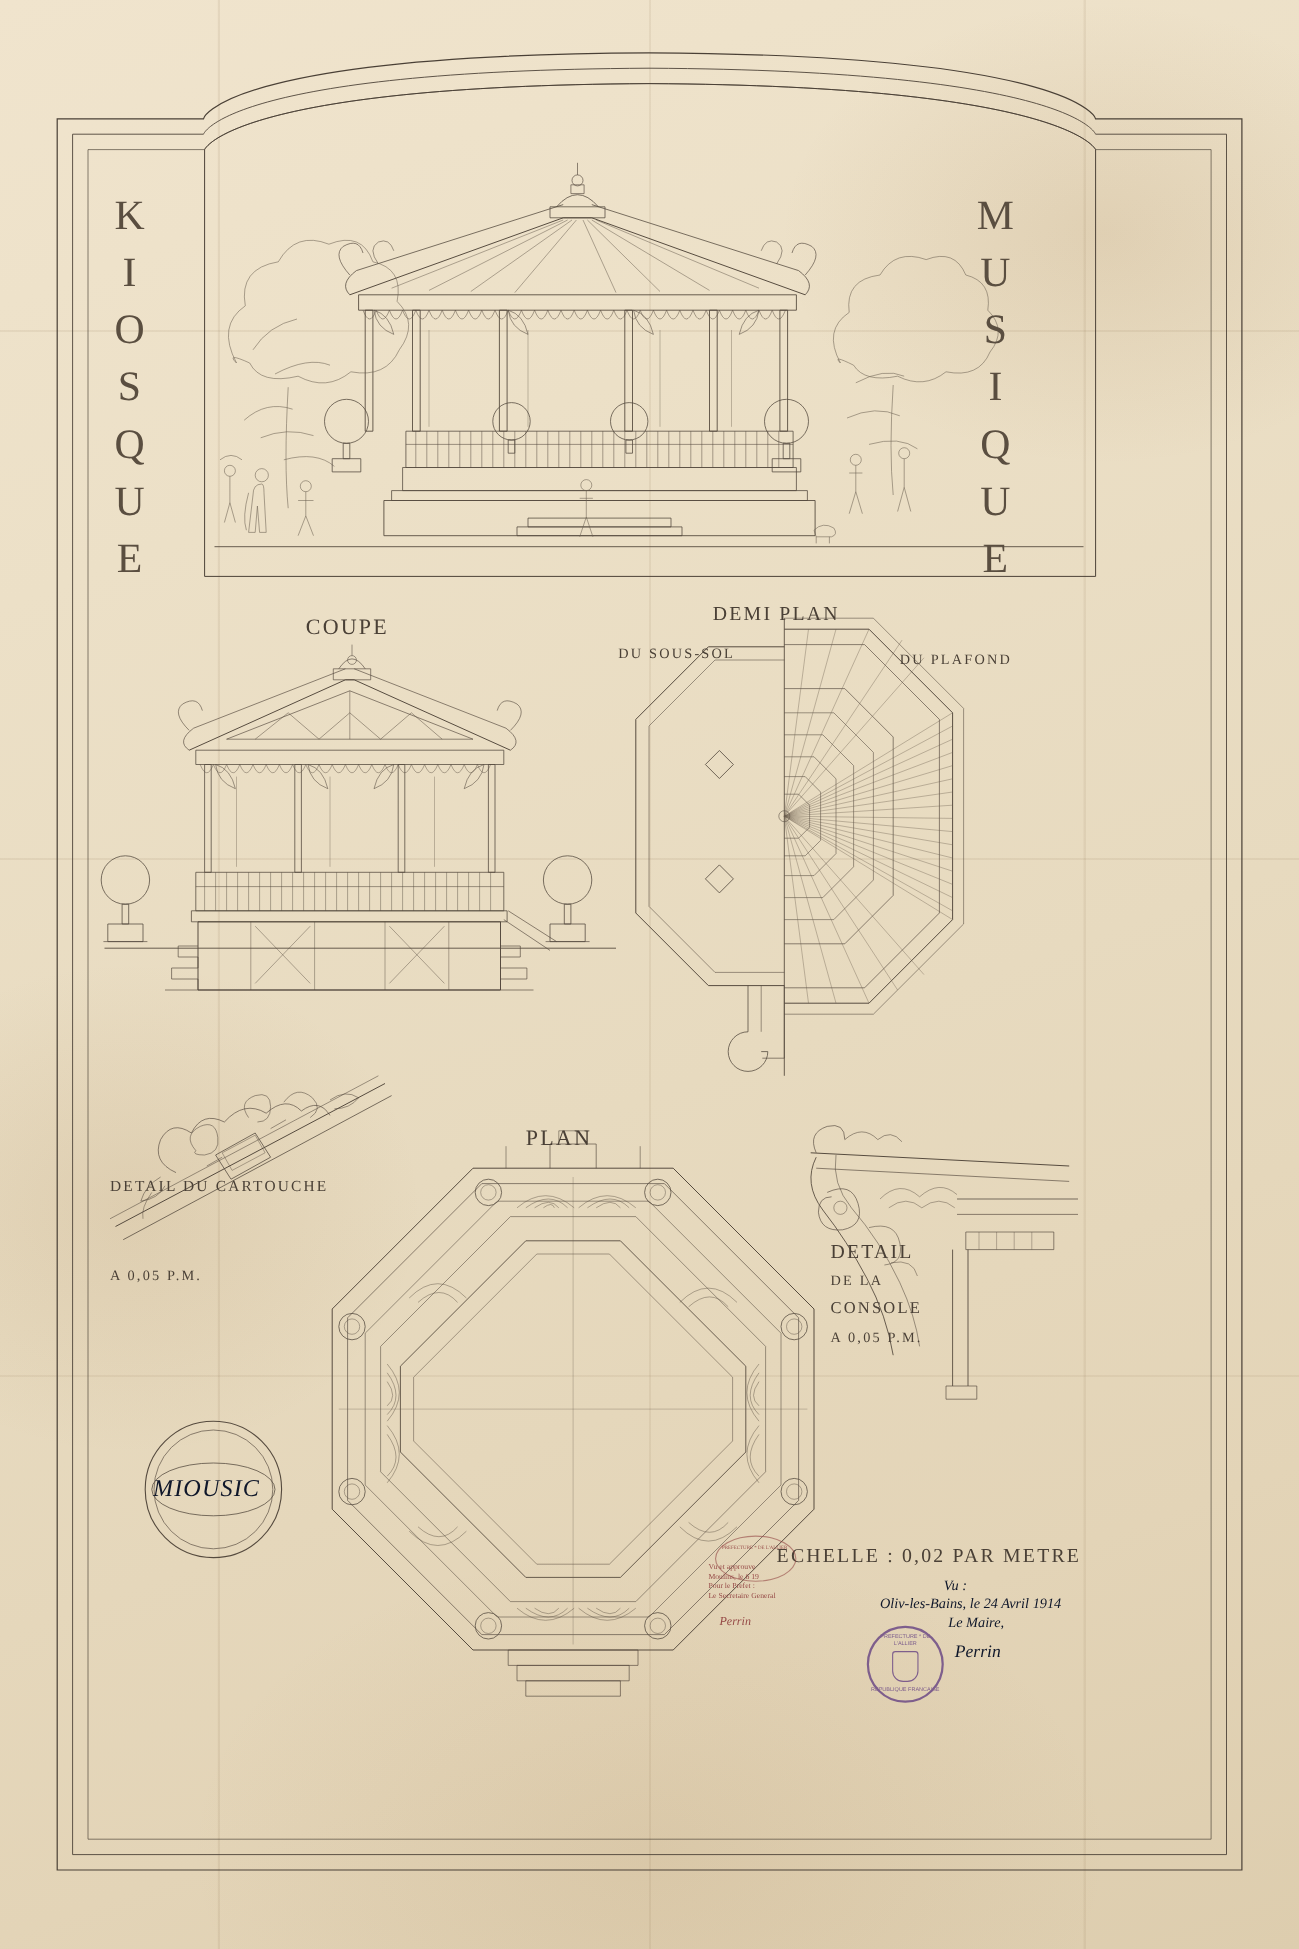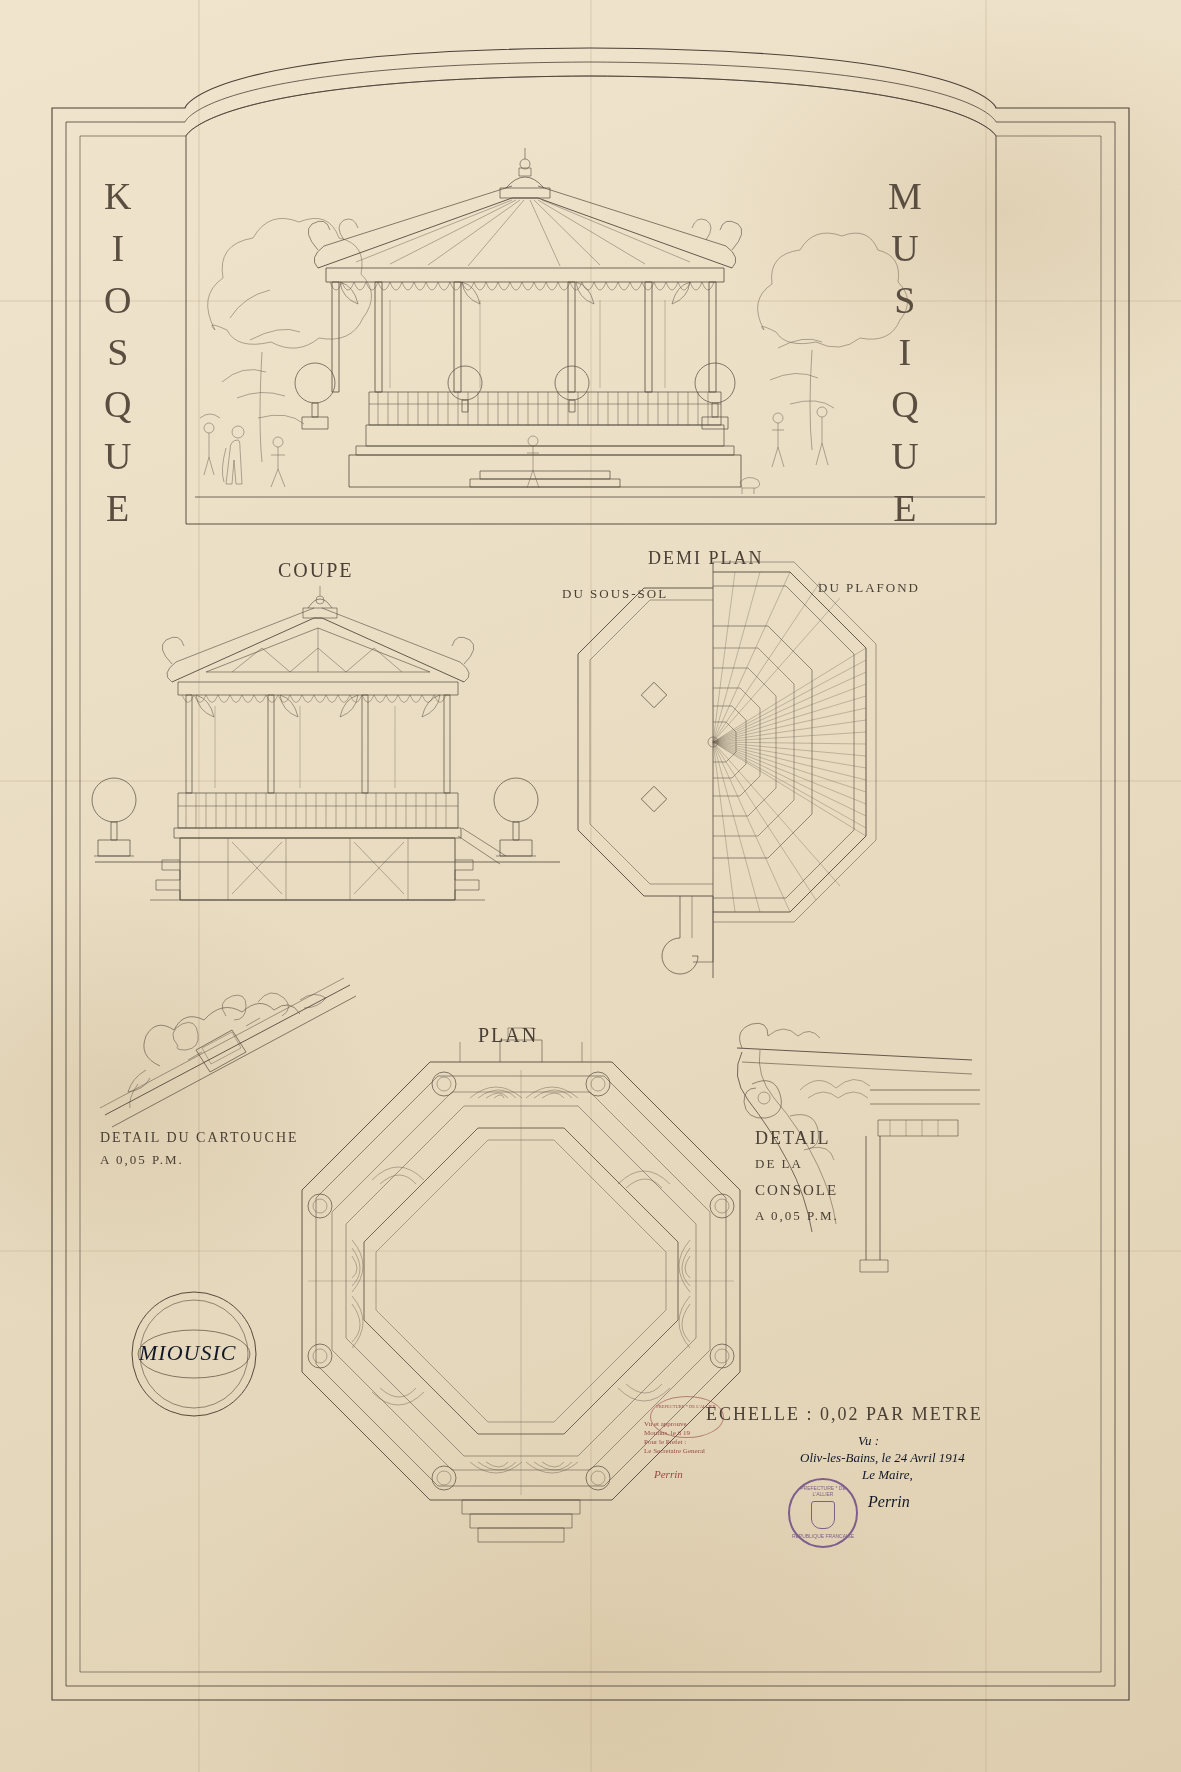--- a/index.html
+++ b/index.html
@@ -562,24 +562,24 @@
   <span>S</span>
   <span>I</span>
   <span>Q</span>
   <span>U</span>
   <span>E</span>
 </div>
 
 <div class="ttl caption" style="left:278px;top:559px;font-size:20px;">COUPE</div>
 <div class="ttl caption" style="left:648px;top:548px;font-size:18px;">DEMI PLAN</div>
 <div class="ttl caption" style="left:562px;top:586px;font-size:13px;">DU SOUS-SOL</div>
-<div class="ttl caption" style="left:818px;top:580px;font-size:13px;">DU PLAFOND</div>
+<div class="ttl caption" style="left:818px;top:592px;font-size:13px;">DU PLAFOND</div>
 <div class="ttl caption" style="left:478px;top:1024px;font-size:20px;">PLAN</div>
 
-<div class="ttl caption" style="left:100px;top:1130px;font-size:14px;text-align:center;">DETAIL DU CARTOUCHE</div>
+<div class="ttl caption" style="left:100px;top:1072px;font-size:14px;text-align:center;">DETAIL DU CARTOUCHE</div>
 <div class="ttl caption" style="left:100px;top:1152px;font-size:13px;">A 0,05 P.M.</div>
 
 <div class="ttl caption" style="left:755px;top:1128px;font-size:18px;">DETAIL</div>
 <div class="ttl caption" style="left:755px;top:1156px;font-size:13px;">DE LA</div>
 <div class="ttl caption" style="left:755px;top:1182px;font-size:15px;">CONSOLE</div>
 <div class="ttl caption" style="left:755px;top:1208px;font-size:13px;">A 0,05 P.M.</div>
 
 <div class="ttl caption" style="left:706px;top:1404px;font-size:18px;">ECHELLE : 0,02 PAR METRE</div>
 
 <div class="logo-text" style="left:139px;top:1340px;">MIOUSIC</div>

